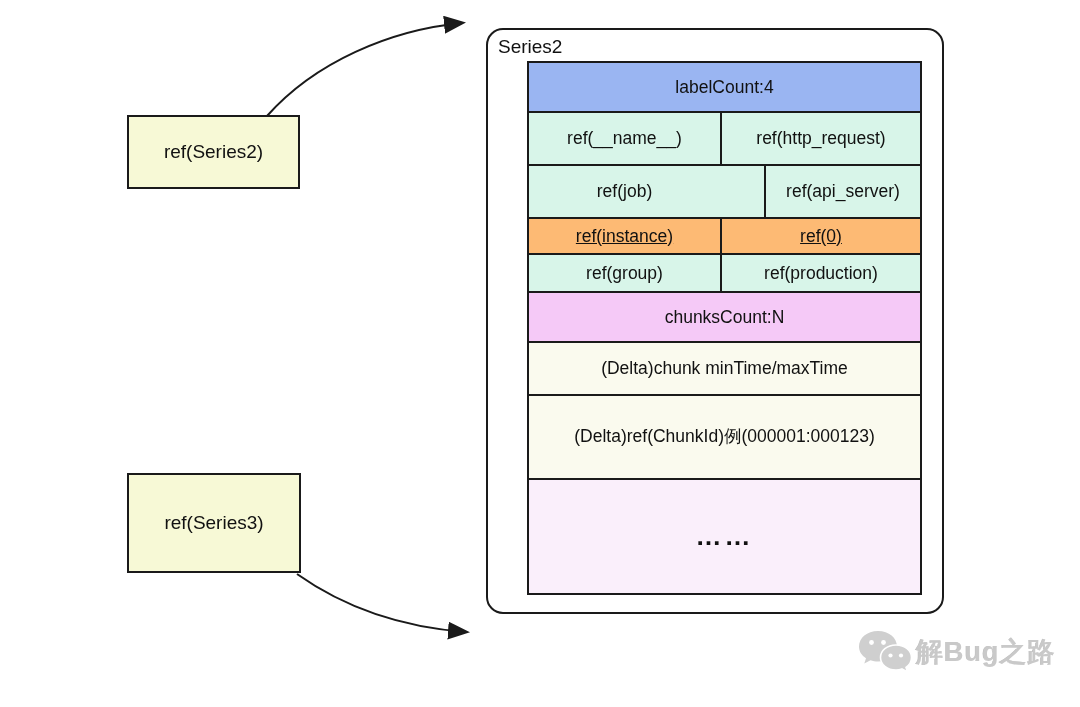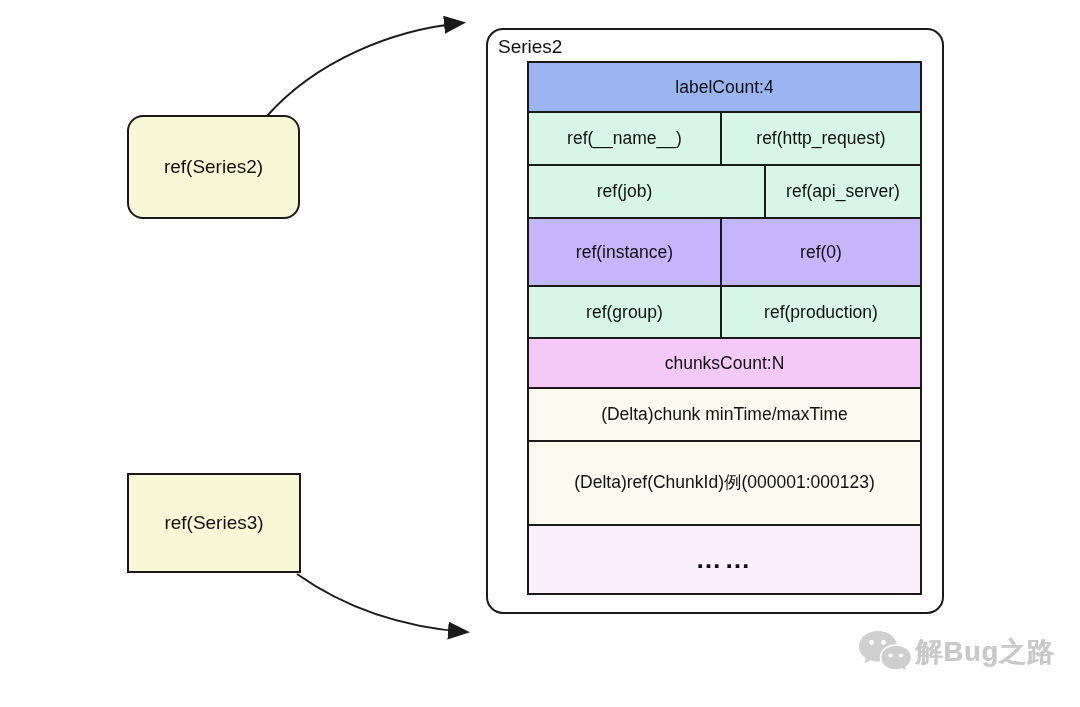--- a/index.html
+++ b/index.html
@@ -20,21 +20,21 @@
   }
   .ybox {
     position: absolute;
     border: 2px solid #1a1a1a;
     display: flex;
     align-items: center;
     justify-content: center;
     font-size: 19px;
     box-sizing: border-box;
   }
-  .ybox-1 { left: 127px; top: 115px; width: 173px; height: 104px; border-radius: 16px; }
+  .ybox-1 { left: 127px; top: 115px; width: 173px; height: 74px; }
   .ybox-2 { left: 127px; top: 473px; width: 174px; height: 100px; }
   .container {
     position: absolute;
     left: 486px; top: 28px;
     width: 458px; height: 586px;
     border: 2.5px solid #1a1a1a;
     border-radius: 17px;
     background: #ffffff;
     box-sizing: border-box;
   }
@@ -137,26 +137,26 @@
       <div class="drow" style="height: 53px; background-color: rgb(216, 245, 233);">
         <div class="cell left">ref(__name__)</div>
         <div class="cell right">ref(http_request)</div>
       </div>
 
       <div class="drow" style="height: 53px; background-color: rgb(216, 245, 233); gap: 44px;">
         <div class="cell left">ref(job)</div>
         <div class="cell right">ref(api_server)</div>
       </div>
 
-      <div class="drow" style="height: 68px; background-color: #c4b5fd;">
+      <div class="drow" style="height: 36px; background-color: #fdba74; text-decoration: underline;">
         <div class="cell left">ref(instance)</div>
         <div class="cell right">ref(0)</div>
       </div>
 
-      <div class="drow" style="height: 52px; background-color: rgb(216, 245, 233);">
+      <div class="drow" style="height: 38px; background-color: rgb(216, 245, 233);">
         <div class="cell left">ref(group)</div>
         <div class="cell right">ref(production)</div>
       </div>
 
       <div class="drow" style="height: 50px; background-color: rgb(245, 201, 247);">
         <div class="cell full">chunksCount:N</div>
       </div>
 
       <div class="drow" style="height: 53px; background-color: rgb(250, 250, 238);">
         <div class="cell full">(Delta)chunk minTime/maxTime</div>

